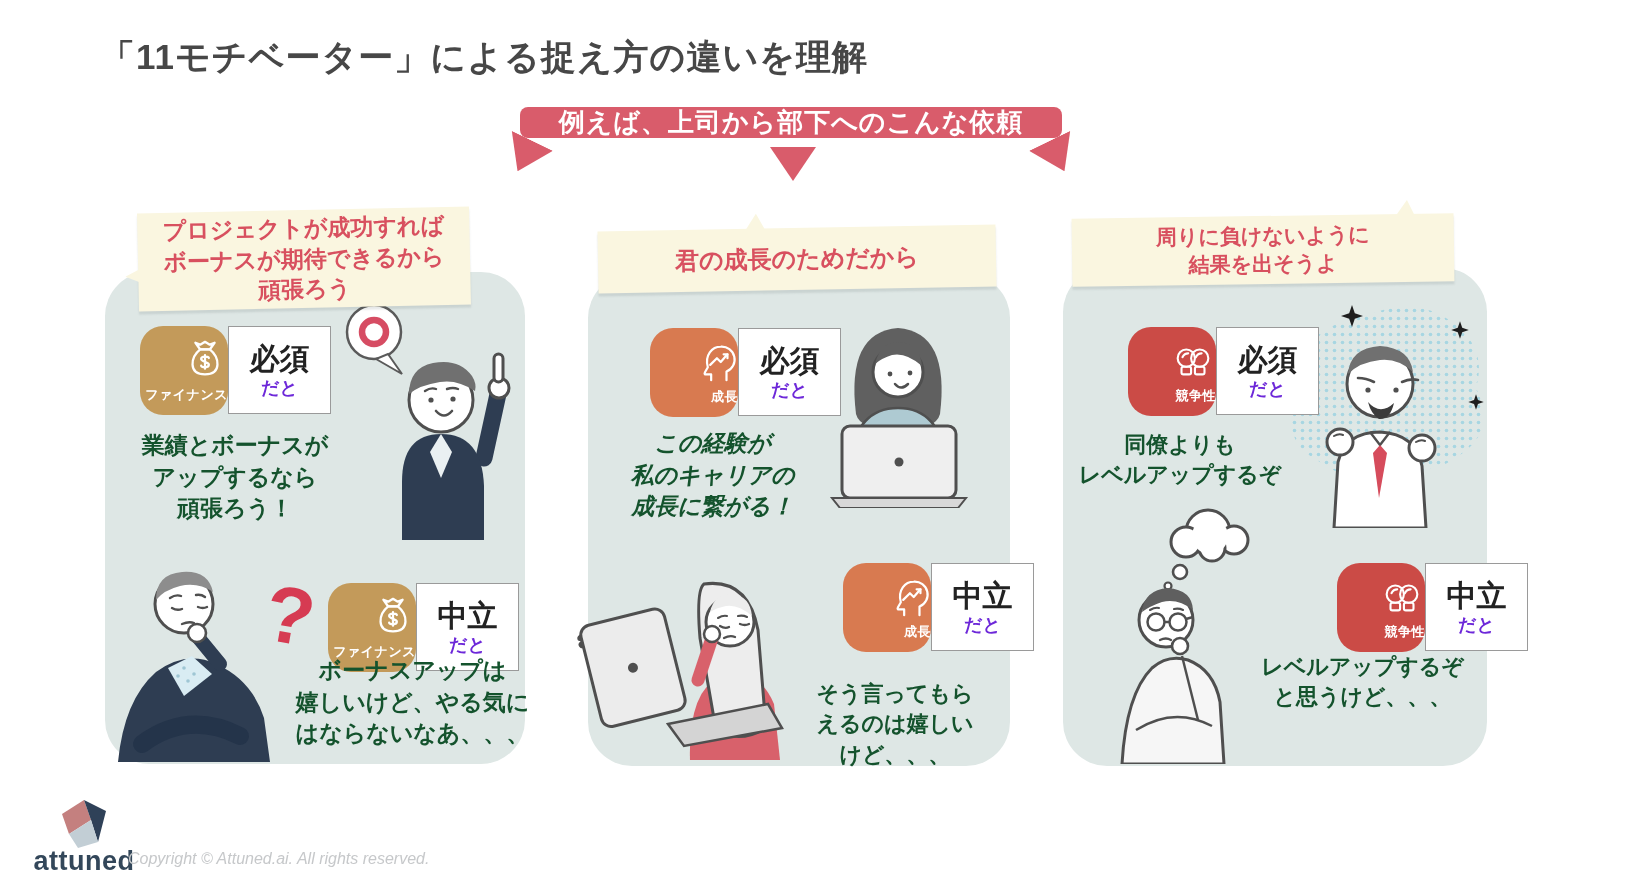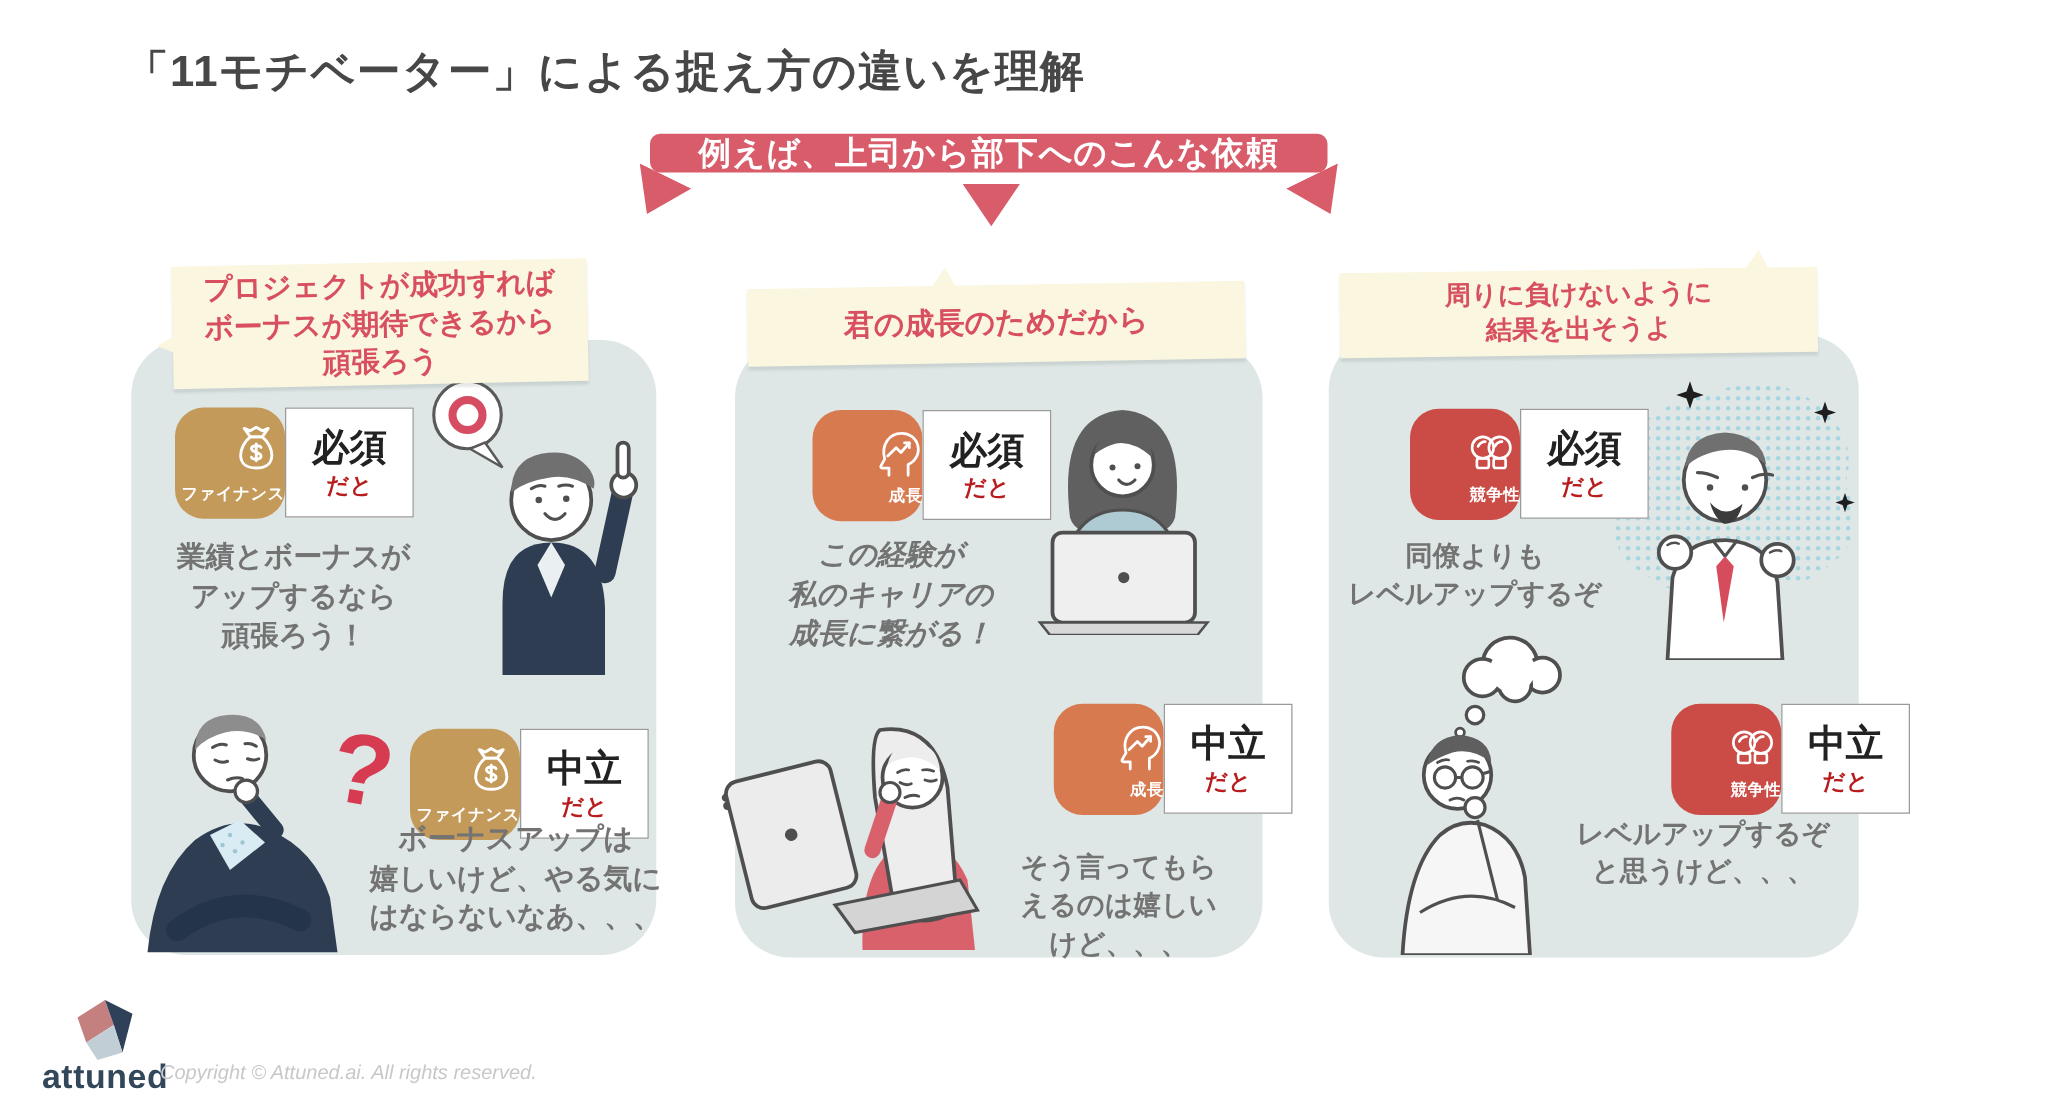--- a/index.html
+++ b/index.html
@@ -31,24 +31,24 @@
 
   
   .mcard{display:flex;z-index:3;}
   .tile{width:88px;height:89px;display:flex;flex-direction:column;align-items:flex-end;
         justify-content:center;gap:3px;border-radius:23px;}
   .tile svg{width:46px;height:46px;display:block;}
   .tile-label{color:#fff;font-size:13px;font-weight:700;letter-spacing:0.5px;}
   .verdict{width:103px;height:88px;background:#fff;border:1px solid #9a9a9a;box-sizing:border-box;
            display:flex;flex-direction:column;align-items:center;justify-content:center;}
   .verdict-main{font-size:30px;font-weight:800;color:#222;line-height:1;}
-  .verdict-sub{font-size:18px;font-weight:700;color:#b91c1c;margin-top:5px;line-height:1;}
-
-  
-  .reaction{font-size:23px;font-weight:700;color:#737373;line-height:1.38;text-align:center;
+  .verdict-sub{font-size:18px;font-weight:700;color:#6d28d9;margin-top:5px;line-height:1;}
+
+  
+  .reaction{font-size:23px;font-weight:700;color:#14532d;line-height:1.38;text-align:center;
             white-space:pre-line;z-index:3;}
 
   
   .logo-word{left:28px;top:846px;width:112px;text-align:center;font-size:27px;font-weight:700;
              color:#33475A;letter-spacing:0.5px;}
   .copyright{left:128px;top:850px;font-size:16px;font-style:italic;color:#C6C8CA;}
 
   svg text{font-family:"Liberation Sans","DejaVu Sans",sans-serif;}
 </style>
 </head>

